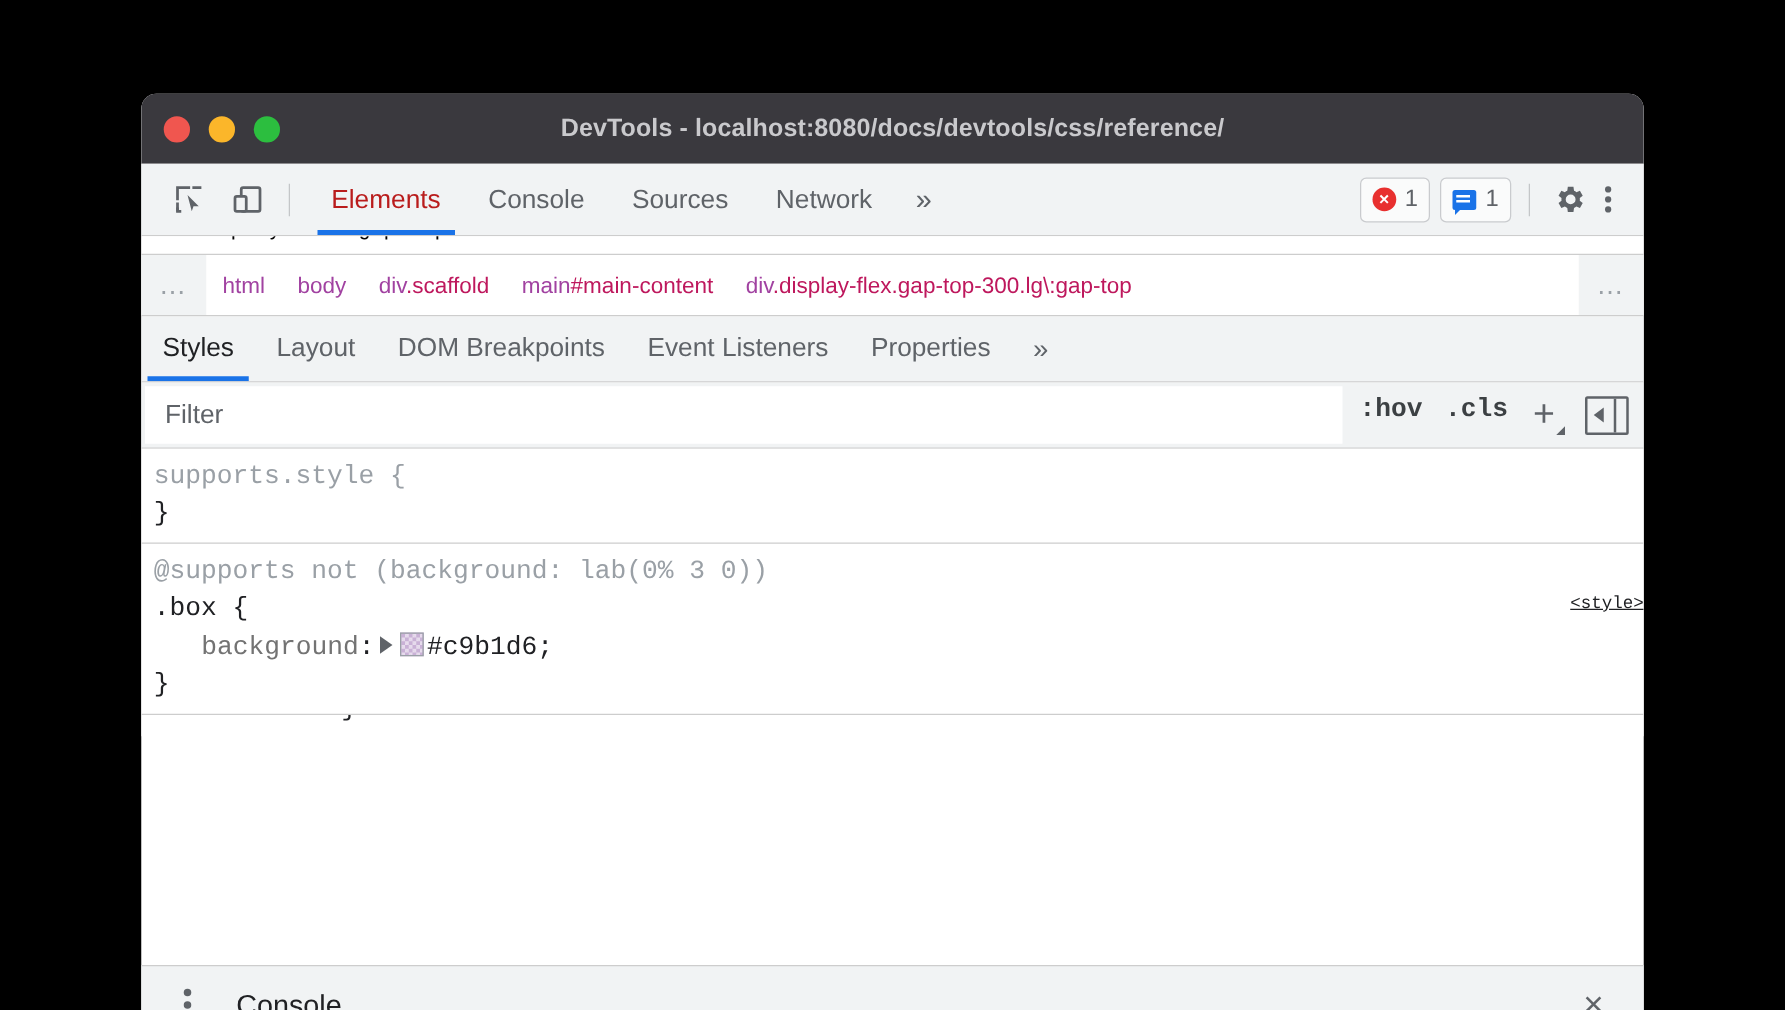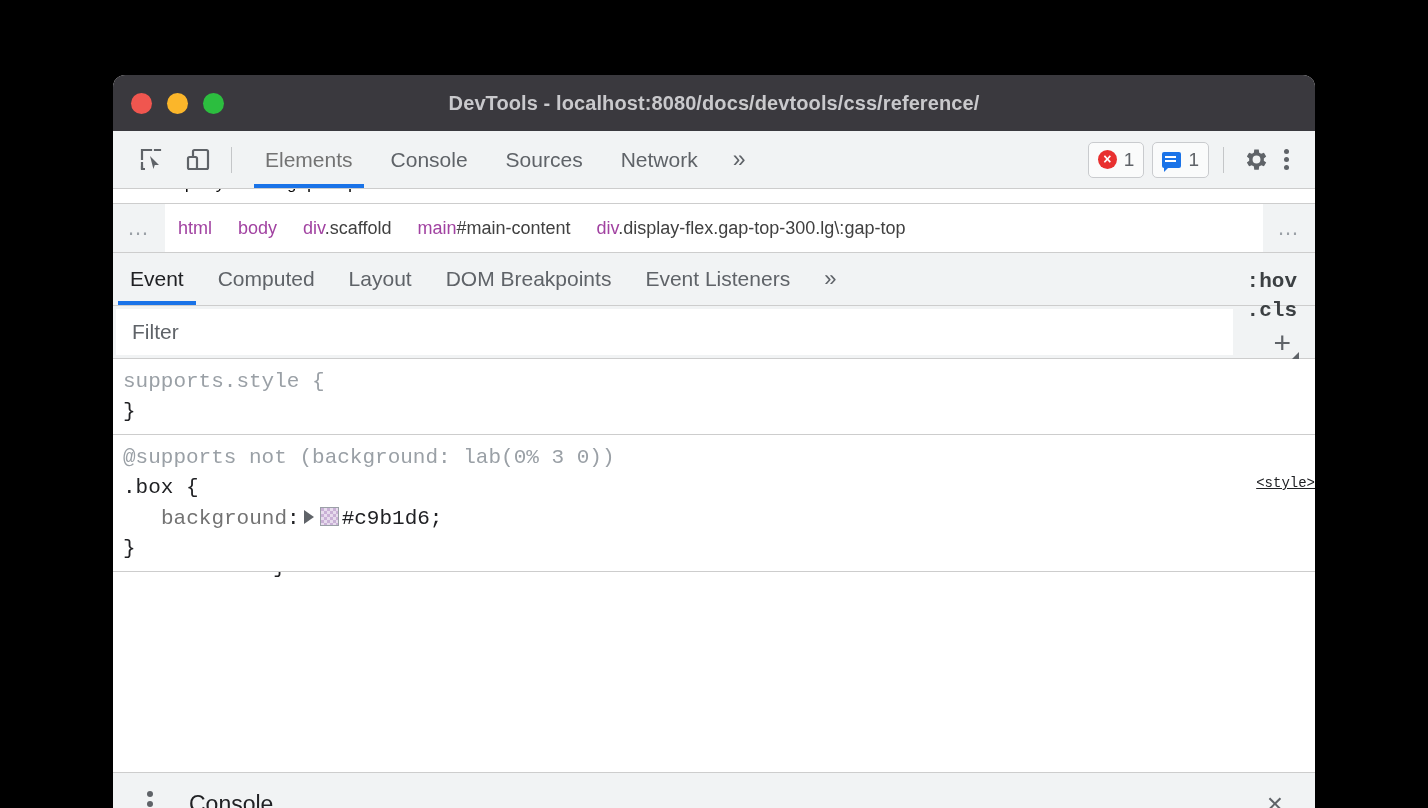--- a/index.html
+++ b/index.html
@@ -96,21 +96,21 @@
   }
   .panel-tab {
     display: flex;
     align-items: center;
     padding: 0 19px;
     font-size: 21px;
     color: #5f6368;
     position: relative;
   }
   .panel-tab.active {
-    color: #737373;
+    color: #b91c1c;
   }
   .panel-tab.active::after {
     content: "";
     position: absolute;
     left: 8px; right: 8px;
     bottom: 0;
     height: 4px;
     background: #1a73e8;
   }
   .chev-more {
@@ -225,21 +225,21 @@
     flex: none;
   }
   .crumb-ellipsis.right { margin-left: auto; }
   .crumb {
     padding: 0 13px;
     font-size: 18px;
     color: #a142a1;
     white-space: nowrap;
     flex: none;
   }
-  .crumb .cls { color: #404040; }
+  .crumb .cls { color: #be185d; }
   .crumbs-scroll {
     display: flex;
     align-items: center;
     overflow: hidden;
     flex: 1;
     min-width: 0;
   }
 
   
   .side-tabs {
@@ -286,24 +286,23 @@
     border: none;
     outline: none;
     font-size: 21px;
     color: #202124;
     padding-left: 16px;
     font-family: "Liberation Sans", sans-serif;
   }
   .filter-input::placeholder { color: #5f6368; }
   .filter-actions {
     display: flex;
-    align-items: flex-end;
+    align-items: flex-start;
     padding: 0 12px 0 8px;
     gap: 6px;
-    flex-direction: column;
   }
   .fa-text {
     font-family: "Liberation Mono", monospace;
     font-size: 21px;
     font-weight: bold;
     color: #3c4043;
     padding: 0 6px;
   }
   .fa-plus {
     position: relative;
@@ -536,33 +535,33 @@
         <div class="crumb"><span>body</span><span class="cls"></span></div>
         <div class="crumb"><span>div</span><span class="cls">.scaffold</span></div>
         <div class="crumb"><span>main</span><span class="cls">#main-content</span></div>
         <div class="crumb"><span>div</span><span class="cls">.display-flex.gap-top-300.lg\:gap-top</span></div>
       </div>
       <div class="crumb-ellipsis right">…</div>
     </div>
 
     <div class="side-tabs">
       <div class="side-tab active">
-          <span>Event</span>
-        </div>
-      <div class="side-tab">
-          <span>Computed</span>
+          <span>Styles</span>
         </div>
       <div class="side-tab">
           <span>Layout</span>
         </div>
       <div class="side-tab">
           <span>DOM Breakpoints</span>
         </div>
       <div class="side-tab">
           <span>Event Listeners</span>
+        </div>
+      <div class="side-tab">
+          <span>Properties</span>
         </div>
       <div class="side-tab more">»</div>
     </div>
 
     <div class="filterbar">
       <input class="filter-input" type="text" value="" placeholder="Filter" style="">
       <div class="filter-actions">
         <span class="fa-text">:hov</span>
         <span class="fa-text">.cls</span>
         <span class="fa-plus">

